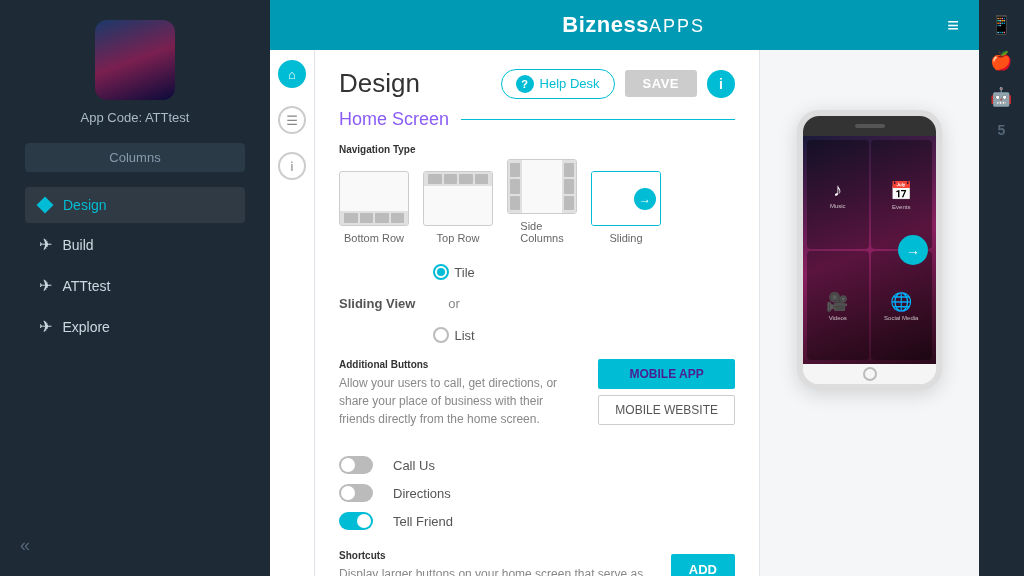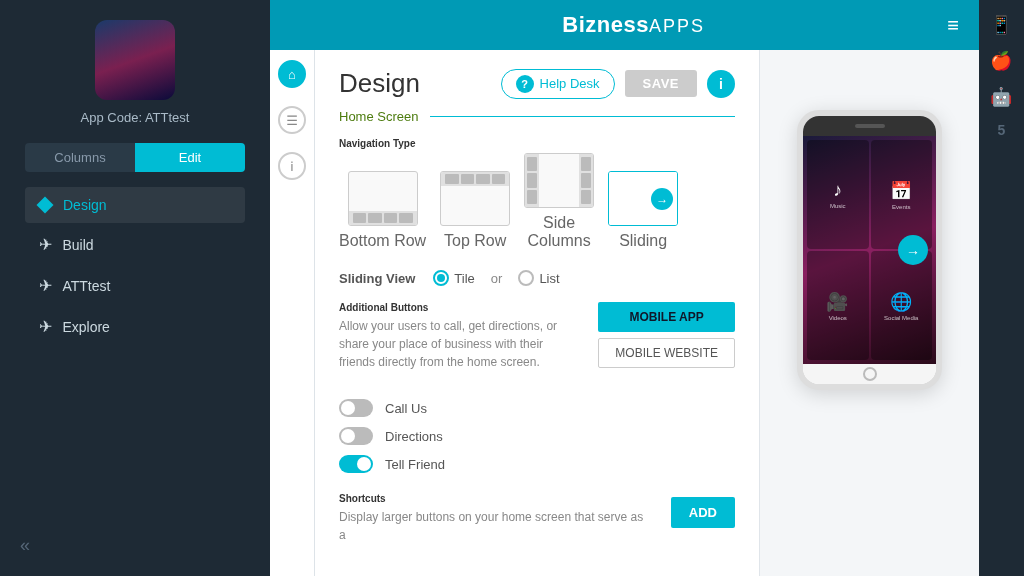--- a/index.html
+++ b/index.html
@@ -256,22 +256,22 @@
       justify-content: center;
     }
 
     
     .section-divider {
       display: flex;
       align-items: center;
       padding: 0 24px 14px;
     }
     .section-label {
-      color: #4d7c0f;
-      font-size: 13px;
+      color: #8b5cf6;
+      font-size: 18px;
       margin-right: 12px;
       white-space: nowrap;
     }
     .divider-line {
       flex: 1;
       height: 1px;
       background: #00bcd4;
     }
 
     .panel-body {
@@ -314,23 +314,22 @@
       display: flex;
       align-items: flex-end;
       justify-content: center;
       overflow: hidden;
     }
     .nav-option-box.selected {
       border-color: #00bcd4;
       background: #fff;
     }
     .nav-option-label {
-      font-size: 16px;
+      font-size: 11px;
       color: #666;
-      text-align: center;
     }
 
     
     .bottom-row-bars {
       width: 100%;
       height: 14px;
       background: #e0e0e0;
       display: flex;
       gap: 2px;
       padding: 2px 4px;
@@ -428,20 +427,21 @@
     .sv-label {
       font-size: 13px;
       color: #555;
       font-weight: 600;
       margin-right: 8px;
     }
     .radio-group {
       display: flex;
       align-items: center;
       gap: 16px;
+      flex-direction: column;
     }
     .radio-item {
       display: flex;
       align-items: center;
       gap: 5px;
       font-size: 13px;
       color: #555;
       cursor: pointer;
     }
     .radio-dot {
@@ -477,21 +477,21 @@
     .ab-info {
       flex: 1;
     }
     .ab-btns {
       display: flex;
       flex-direction: column;
       gap: 6px;
     }
     .mobile-app-btn {
       background: #00bcd4;
-      color: #0f172a;
+      color: #4c1d95;
       border: none;
       padding: 8px 16px;
       font-size: 12px;
       font-weight: bold;
       cursor: pointer;
       border-radius: 2px;
       white-space: nowrap;
     }
     .mobile-web-btn {
       background: #fff;
@@ -507,21 +507,21 @@
     
     .toggle-rows {
       display: flex;
       flex-direction: column;
       gap: 10px;
       margin-left: 0;
     }
     .toggle-row {
       display: flex;
       align-items: center;
-      gap: 12px;
+      gap: 20px;
     }
     .toggle {
       width: 34px;
       height: 18px;
       border-radius: 9px;
       background: #bbb;
       position: relative;
       cursor: pointer;
       flex-shrink: 0;
     }
@@ -696,21 +696,20 @@
 </head>
 <body>
 
 <div class="left-sidebar">
   <div class="app-avatar">
     <div class="app-avatar-inner"></div>
   </div>
   <div class="app-code">App Code: ATTtest</div>
   <div class="tab-row">
     <button class="tab-btn manage">Columns</button>
-    <button class="tab-btn edit">Edit</button>
   </div>
   <div class="nav-items">
     <div class="nav-item active">
       <div class="diamond-icon"></div>
       <span>Design</span>
     </div>
     <div class="nav-item">
       <span class="nav-icon">✈</span>
       <span>Build</span>
     </div>

